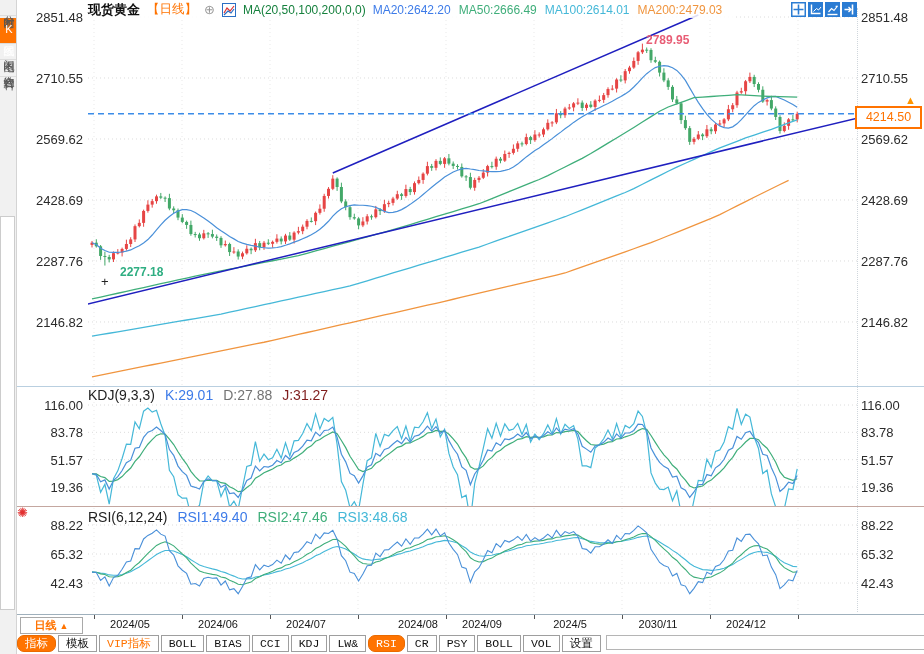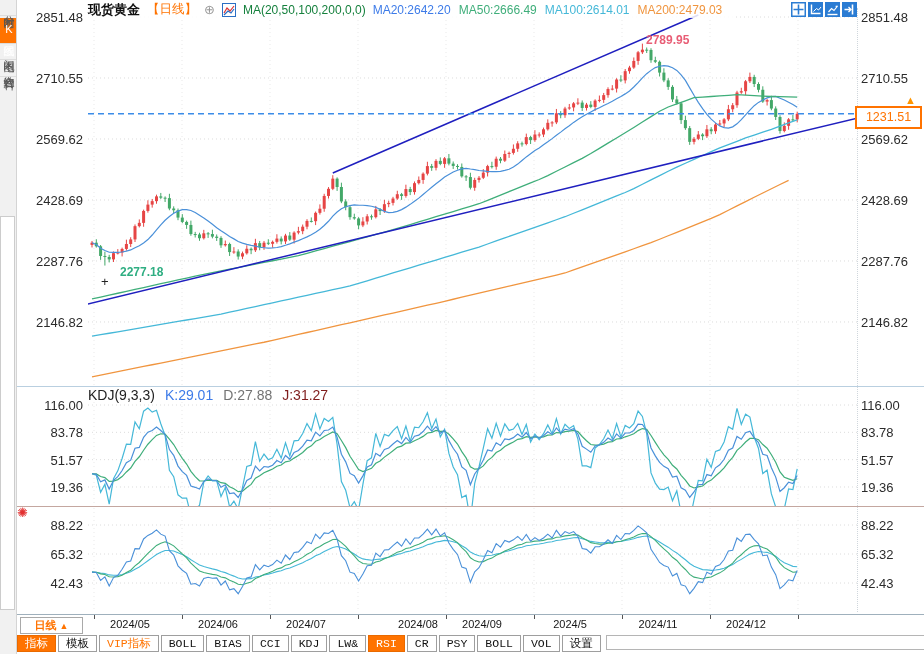--- a/index.html
+++ b/index.html
@@ -41,21 +41,21 @@
   
   #xaxis-row{position:absolute;left:17px;right:0;top:614px;height:20px;background:#fff;border-top:1px solid #9fb0bc;box-sizing:border-box;}
   #period-box{position:absolute;left:3px;top:2px;width:61px;height:15px;border:1px solid #a9a9a9;text-align:center;
               font-size:11px;font-weight:bold;color:#ff7300;line-height:15px;cursor:pointer;background:#fff;}
   .date-label{position:absolute;top:3px;transform:translateX(-50%);font-size:11px;font-weight:normal;color:#151515;}
   .x-tick{position:absolute;top:0;width:1px;height:4px;background:#555;}
   
   #tab-row{position:absolute;left:17px;top:634px;height:20px;display:flex;align-items:flex-start;padding-top:1px;gap:2px;}
   .ind-tab{border:1px solid #9e9e9e;background:#fff;height:15px;line-height:15px;padding:0 7px;
            font-family:"Liberation Mono","DejaVu Sans Mono",monospace;font-size:11.5px;color:#111;cursor:pointer;white-space:nowrap;}
-  .ind-tab.active{background:#ff7300;color:#fff;border-color:#e96a00;}
+  .ind-tab.active{background:#ff7300;color:#fff;border-color:#e96a00;border-radius:7px;}
   .ind-tab.vip{color:#ff7300;}
 </style>
 </head>
 <body>
 
 <div id="app">
 
   <div id="sidebar">
     <div id="side-tabs">
         <div class="side-tab">分时图</div>
@@ -521,44 +521,50 @@
       <div class="yl right" style="top: 576.016px;">42.43</div>
     </div>
   <div id="rdotted"></div>
 
   <div class="pane-header" id="kdj-header" style="top:387px;">
       <span style="color: rgb(34, 34, 34);">KDJ(9,3,3)</span>
       <span style="color: rgb(61, 123, 232);">K:29.01</span>
       <span style="color: #737373;">D:27.88</span>
       <span style="color: #7f1d1d;">J:31.27</span>
     </div>
+  <div class="pane-header" id="rsi-header" style="top:509px;">
+      <span style="color: rgb(34, 34, 34);">RSI(6,12,24)</span>
+      <span style="color: rgb(61, 123, 232);">RSI1:49.40</span>
+      <span style="color: rgb(63, 174, 122);">RSI2:47.46</span>
+      <span style="color: rgb(69, 184, 216);">RSI3:48.68</span>
+    </div>
   <div id="live-icon">✺</div>
 
   <div class="hdiv" style="top:386px;background:#b9cfe0;"></div>
   <div class="hdiv" style="top:506px;background:#c4a7a0;"></div>
 
   <div id="high-label">2789.95</div>
   <div id="low-label">2277.18</div>
   <div id="low-cross">+</div>
-  <div id="price-box">1231.51</div>
+  <div id="price-box">4214.50</div>
   <div id="price-marker">▲</div>
 
   <div id="xaxis-row">
     <div id="period-box">
       <span>日线</span>
       <span style="font-size:9px;">▲</span>
     </div>
     <div id="date-labels">
         <div class="date-label" style="left: 113px;">2024/05</div>
         <div class="date-label" style="left: 201px;">2024/06</div>
         <div class="date-label" style="left: 289px;">2024/07</div>
         <div class="date-label" style="left: 377px; margin-left: 24px;">2024/08</div>
         <div class="date-label" style="left: 465px;">2024/09</div>
         <div class="date-label" style="left: 553px;">2024/5</div>
-        <div class="date-label" style="left: 641px;">2024/11</div>
+        <div class="date-label" style="left: 641px;">2030/11</div>
         <div class="date-label" style="left: 729px;">2024/12</div>
         <div class="x-tick" style="left: 77px;"></div>
         <div class="x-tick" style="left: 165px;"></div>
         <div class="x-tick" style="left: 253px;"></div>
         <div class="x-tick" style="left: 341px;"></div>
         <div class="x-tick" style="left: 429px;"></div>
         <div class="x-tick" style="left: 517px;"></div>
         <div class="x-tick" style="left: 605px;"></div>
         <div class="x-tick" style="left: 693px;"></div>
         <div class="x-tick" style="left: 781px;"></div>

